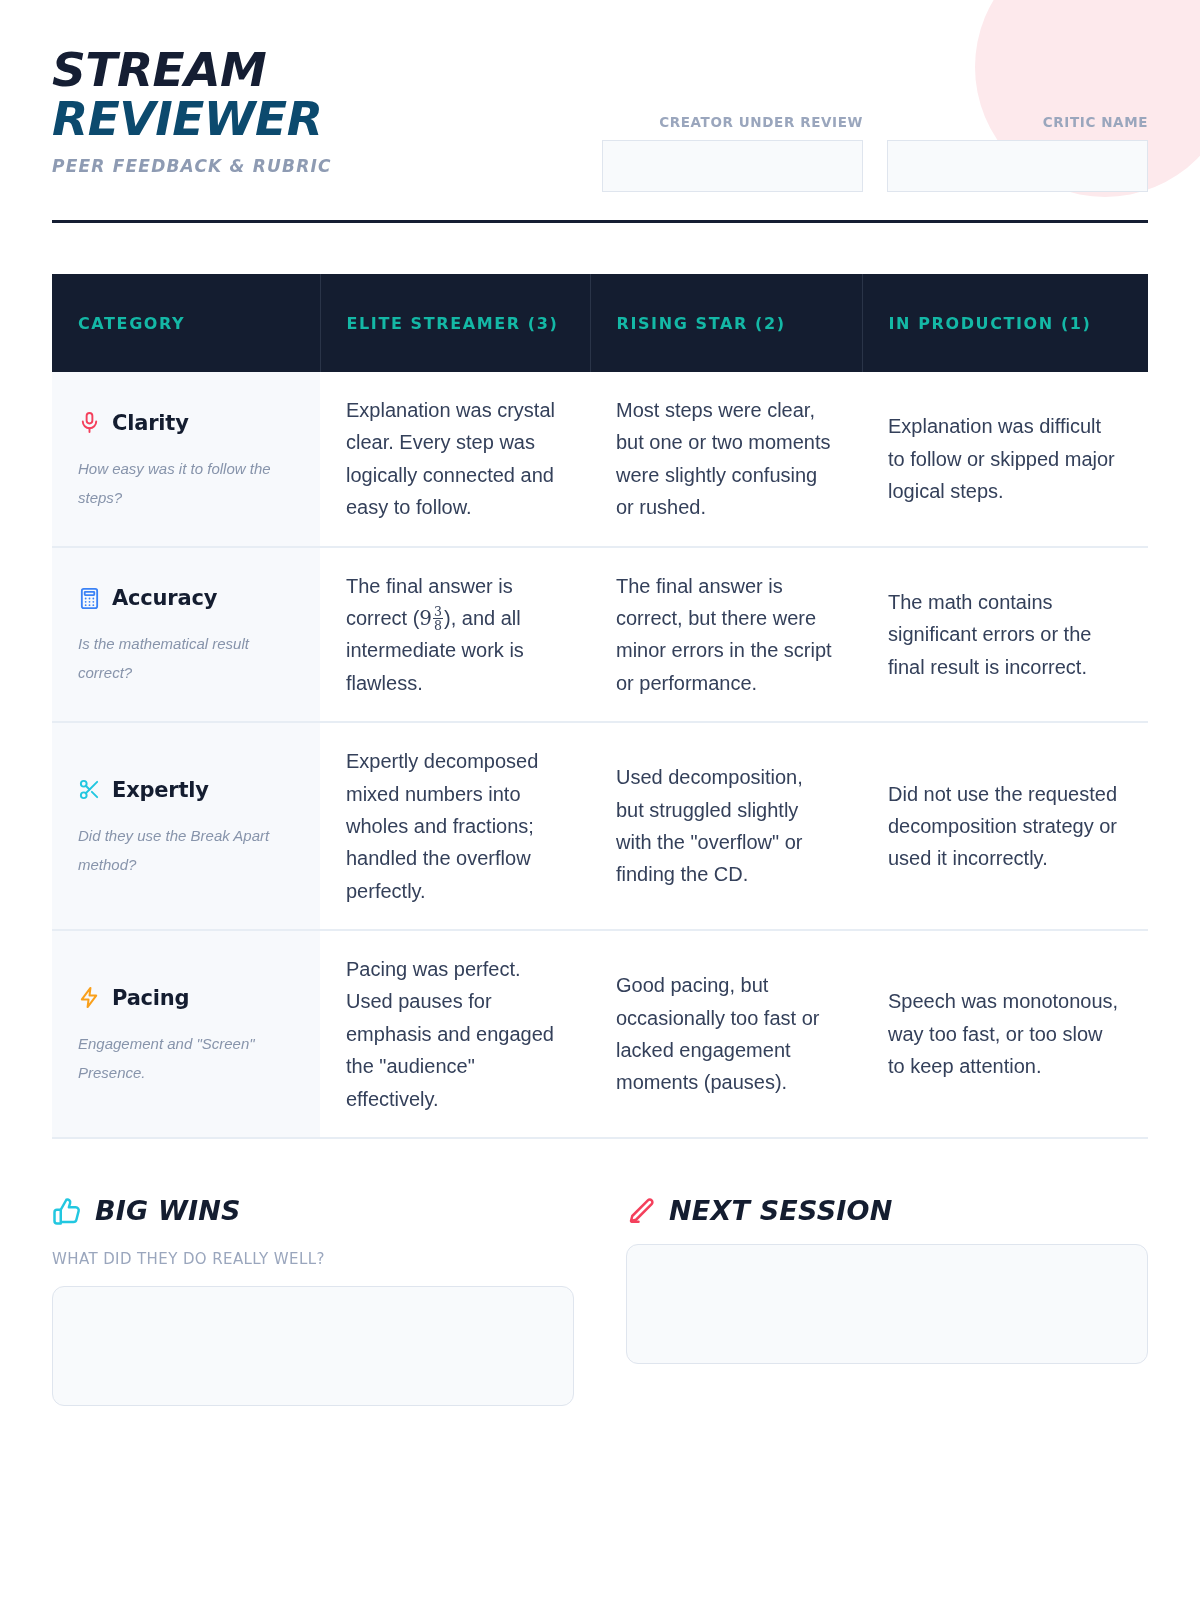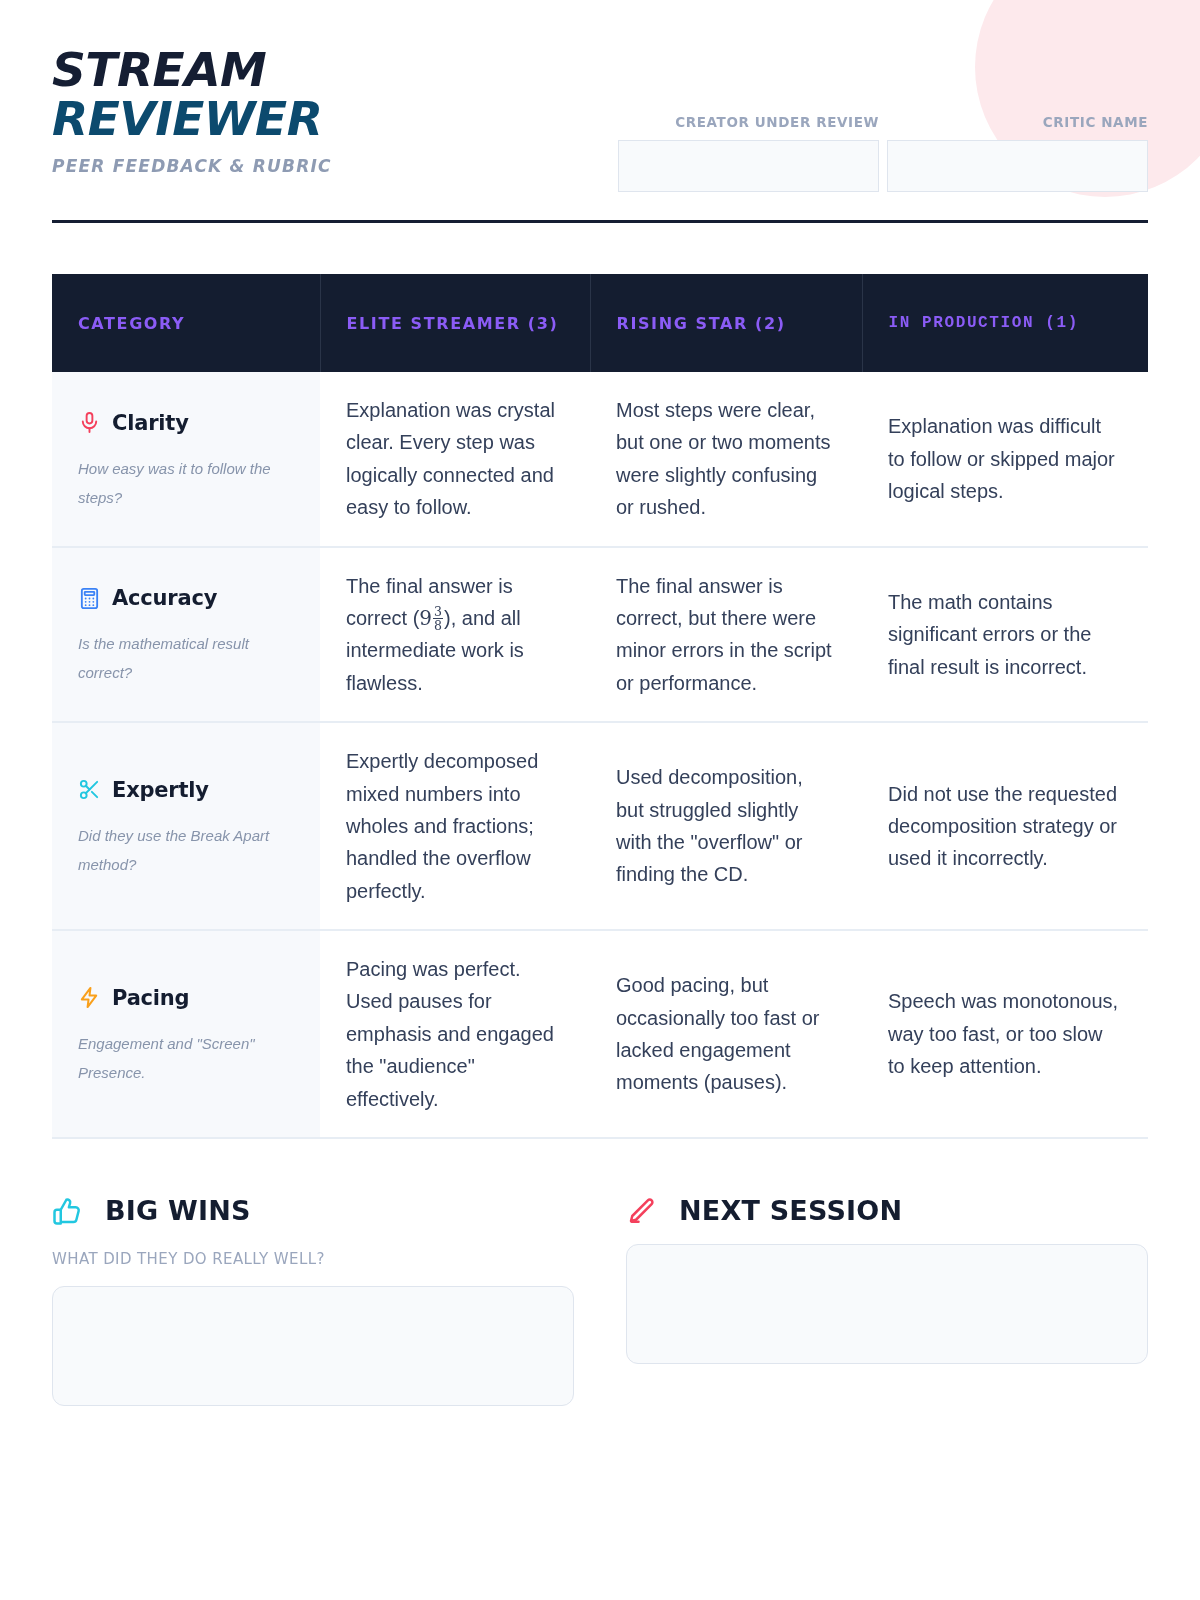--- a/index.html
+++ b/index.html
@@ -46,21 +46,21 @@
     font-family: "DejaVu Sans", sans-serif;
     font-weight: bold;
     font-size: 17px;
     letter-spacing: 1.2px;
     color: #8e9bb3;
     font-style: italic;
   }
 
   .header-fields {
     display: flex;
-    gap: 8px;
+    gap: 24px;
     padding-top: 68px;
     position: relative;
     z-index: 3;
   }
   .field { width: 261px; }
   .field-label {
     display: block;
     text-align: right;
     font-family: "DejaVu Sans", sans-serif;
     font-weight: bold;
@@ -89,32 +89,32 @@
 
   
   .rubric {
     margin-top: 51px;
     width: 100%;
     border-collapse: collapse;
     table-layout: fixed;
   }
   .rubric thead th {
     background: #141d30;
-    color: #8b5cf6;
+    color: #14b8a6;
     text-align: left;
     vertical-align: middle;
     font-family: "DejaVu Sans", sans-serif;
     font-weight: bold;
     font-size: 16px;
     letter-spacing: 1.6px;
     padding: 22px 26px;
     height: 98px;
     border-right: 1px solid #2a3448;
   }
-  .rubric thead th:last-child { border-right: none; font-family: Liberation Mono, monospace; }
+  .rubric thead th:last-child { border-right: none; }
   .col-cat  { width: 268px; }
   .col-a    { width: 270px; }
   .col-b    { width: 272px; }
   .col-c    { width: 286px; }
 
   .rubric tbody td {
     vertical-align: middle;
     border-bottom: 2px solid #e7edf4;
     padding: 22px 26px;
     font-size: 20px;
@@ -166,21 +166,22 @@
   
   .bottom {
     display: flex;
     gap: 52px;
     margin-top: 56px;
   }
   .bcol { flex: 1 1 0; min-width: 0; }
   .bhead {
     display: flex;
     align-items: center;
-    gap: 23px;
+    gap: 13px;
+    font-style: italic;
   }
   .bhead .ico { width: 30px; height: 30px; flex: 0 0 30px; display: block; }
   .btitle {
     font-family: "DejaVu Sans", sans-serif;
     font-weight: bold;
     font-size: 27px;
     letter-spacing: 0.2px;
     color: #141d30;
   }
   .bsub {

